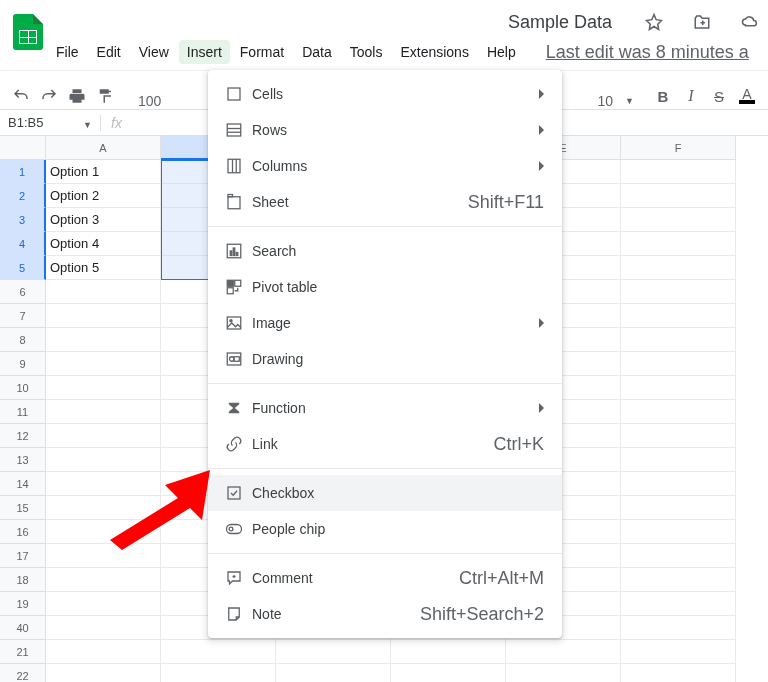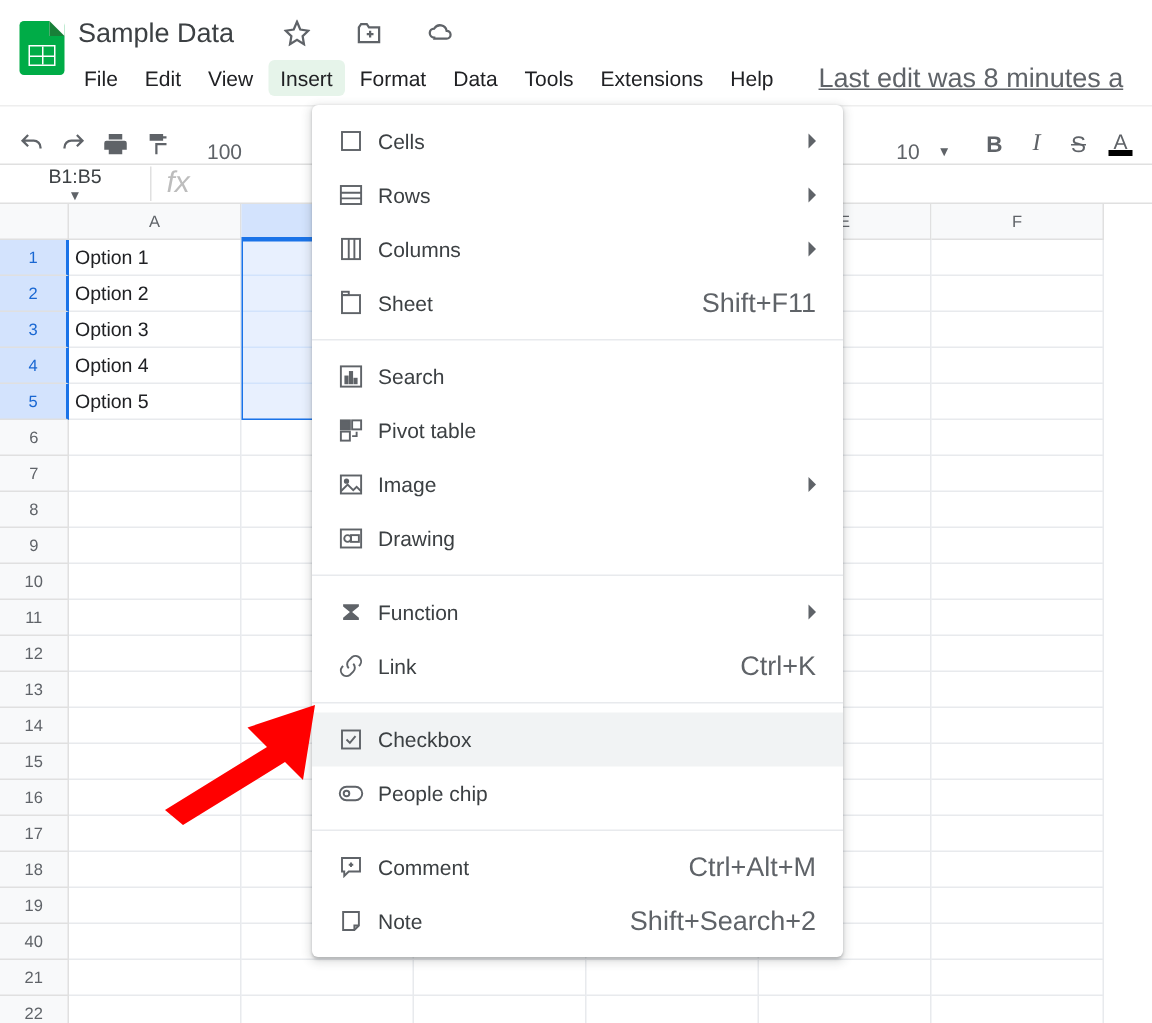--- a/index.html
+++ b/index.html
@@ -5,41 +5,41 @@
   * { box-sizing: border-box; margin: 0; padding: 0; }
   body { font-family: Arial, "Google Sans", sans-serif; font-size: 13px; color: #202124; background: #fff; width: 768px; height: 682px; overflow: hidden; position: relative; }
 
   
   .header { display: flex; align-items: flex-start; padding: 8px 8px 0 8px; }
   .logo { width: 40px; height: 40px; display: flex; align-items: center; justify-content: center; margin-top: 4px; }
   .logo-box { width: 30px; height: 36px; background: #00ac47; border-radius: 3px; position: relative; }
   .logo-box::after { content: ""; position: absolute; top: 0; right: 0; width: 0; height: 0; border-top: 10px solid #fff; border-left: 10px solid #188038; }
   .logo-grid { position: absolute; bottom: 6px; left: 6px; width: 18px; height: 14px; background: linear-gradient(#fff,#fff) 0 50%/100% 1px no-repeat, linear-gradient(#fff,#fff) 50% 0/1px 100% no-repeat; border: 1px solid #fff; }
   .title-area { flex: 1; }
-  .title-row { display: flex; align-items: center; gap: 28px; height: 28px; }
+  .title-row { display: flex; align-items: center; gap: 28px; height: 28px; justify-content: flex-end; }
   .doc-title { font-size: 18px; color: #3c4043; padding: 1px 4px; }
   .title-icon { width: 20px; height: 20px; color: #5f6368; display: flex; align-items: center; justify-content: center; }
   .menu-bar { display: flex; align-items: center; height: 28px; gap: 2px; margin-top: 2px; }
   .menu-item { padding: 4px 8px; font-size: 14px; color: #202124; border-radius: 4px; cursor: pointer; }
   .menu-item.active { background: #e6f4ea; }
   .last-edit { margin-left: 20px; font-size: 18px; color: #5f6368; text-decoration: underline; white-space: nowrap; }
 
   
   .toolbar { height: 40px; border-top: 1px solid #eee; border-bottom: 1px solid #e0e0e0; display: flex; align-items: flex-end; padding: 0 8px; gap: 2px; color: #5f6368; margin-top: 4px;}
   .tb-btn { width: 26px; height: 26px; display: flex; align-items: center; justify-content: center; border-radius: 3px; }
   .tb-sep { width: 12px; }
   .tb-text { font-size: 14px; padding: 0 4px; }
   .tb-spacer { flex: 1; }
   .font-size-box { display: flex; align-items: center; gap: 8px; }
 
   
   .fx-row { height: 26px; display: flex; align-items: center; border-bottom: 1px solid #e0e0e0; font-size: 13px; }
-  .name-box { width: 100px; padding: 0 8px; display: flex; align-items: center; justify-content: space-between; color: #3c4043; flex-direction: column; }
+  .name-box { width: 100px; padding: 0 8px; display: flex; align-items: flex-end; justify-content: space-between; color: #3c4043; }
   .name-box .arrow { font-size: 9px; color: #5f6368; }
-  .fx { font-style: italic; color: #bdbdbd; padding: 0 10px; font-size: 20px; border-left: 1px solid #e0e0e0;}
+  .fx { font-style: italic; color: #bdbdbd; padding: 0 10px; font-size: 14px; border-left: 1px solid #e0e0e0;}
 
   
   .grid-area { position: relative; }
   .col-headers { display: flex; background: #fff; }
   .corner { width: 46px; height: 24px; background: #f8f9fa; border-right: 1px solid #e0e0e0; border-bottom: 1px solid #e0e0e0; }
   .col-h { width: 115px; height: 24px; border-right: 1px solid #e0e0e0; border-bottom: 1px solid #e0e0e0; display: flex; align-items: center; justify-content: center; background: #f8f9fa; color: #5f6368; font-size: 11px; }
   .col-h.sel { background: #d3e3fd; color:#1967d2; border-bottom: 2px solid #1a73e8; }
   .g-row { display: flex; height: 24px; }
   .row-h { width: 46px; height: 24px; border-right: 1px solid #e0e0e0; border-bottom: 1px solid #e0e0e0; display: flex; align-items: center; justify-content: center; background: #f8f9fa; color: #5f6368; font-size: 11px;}
   .row-h.sel { background: #d3e3fd; color:#1967d2; border-right: 2px solid #1a73e8;}

